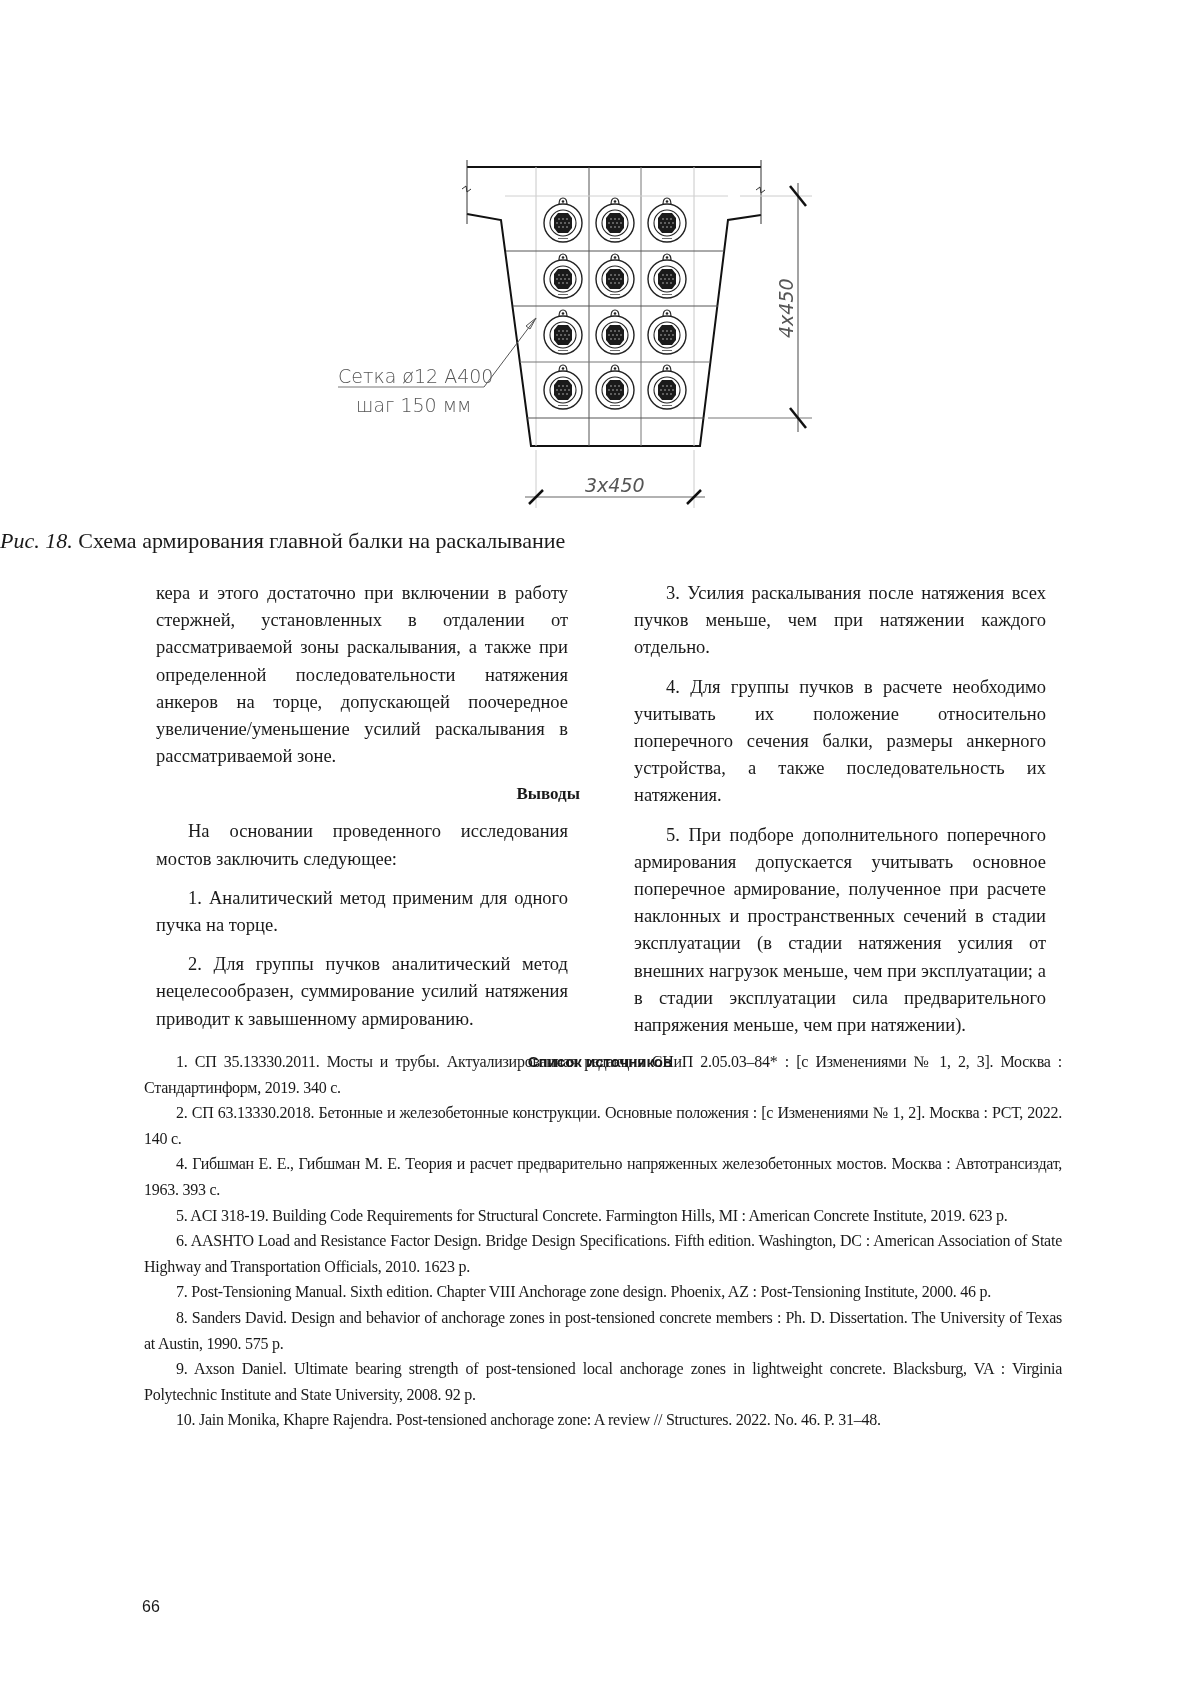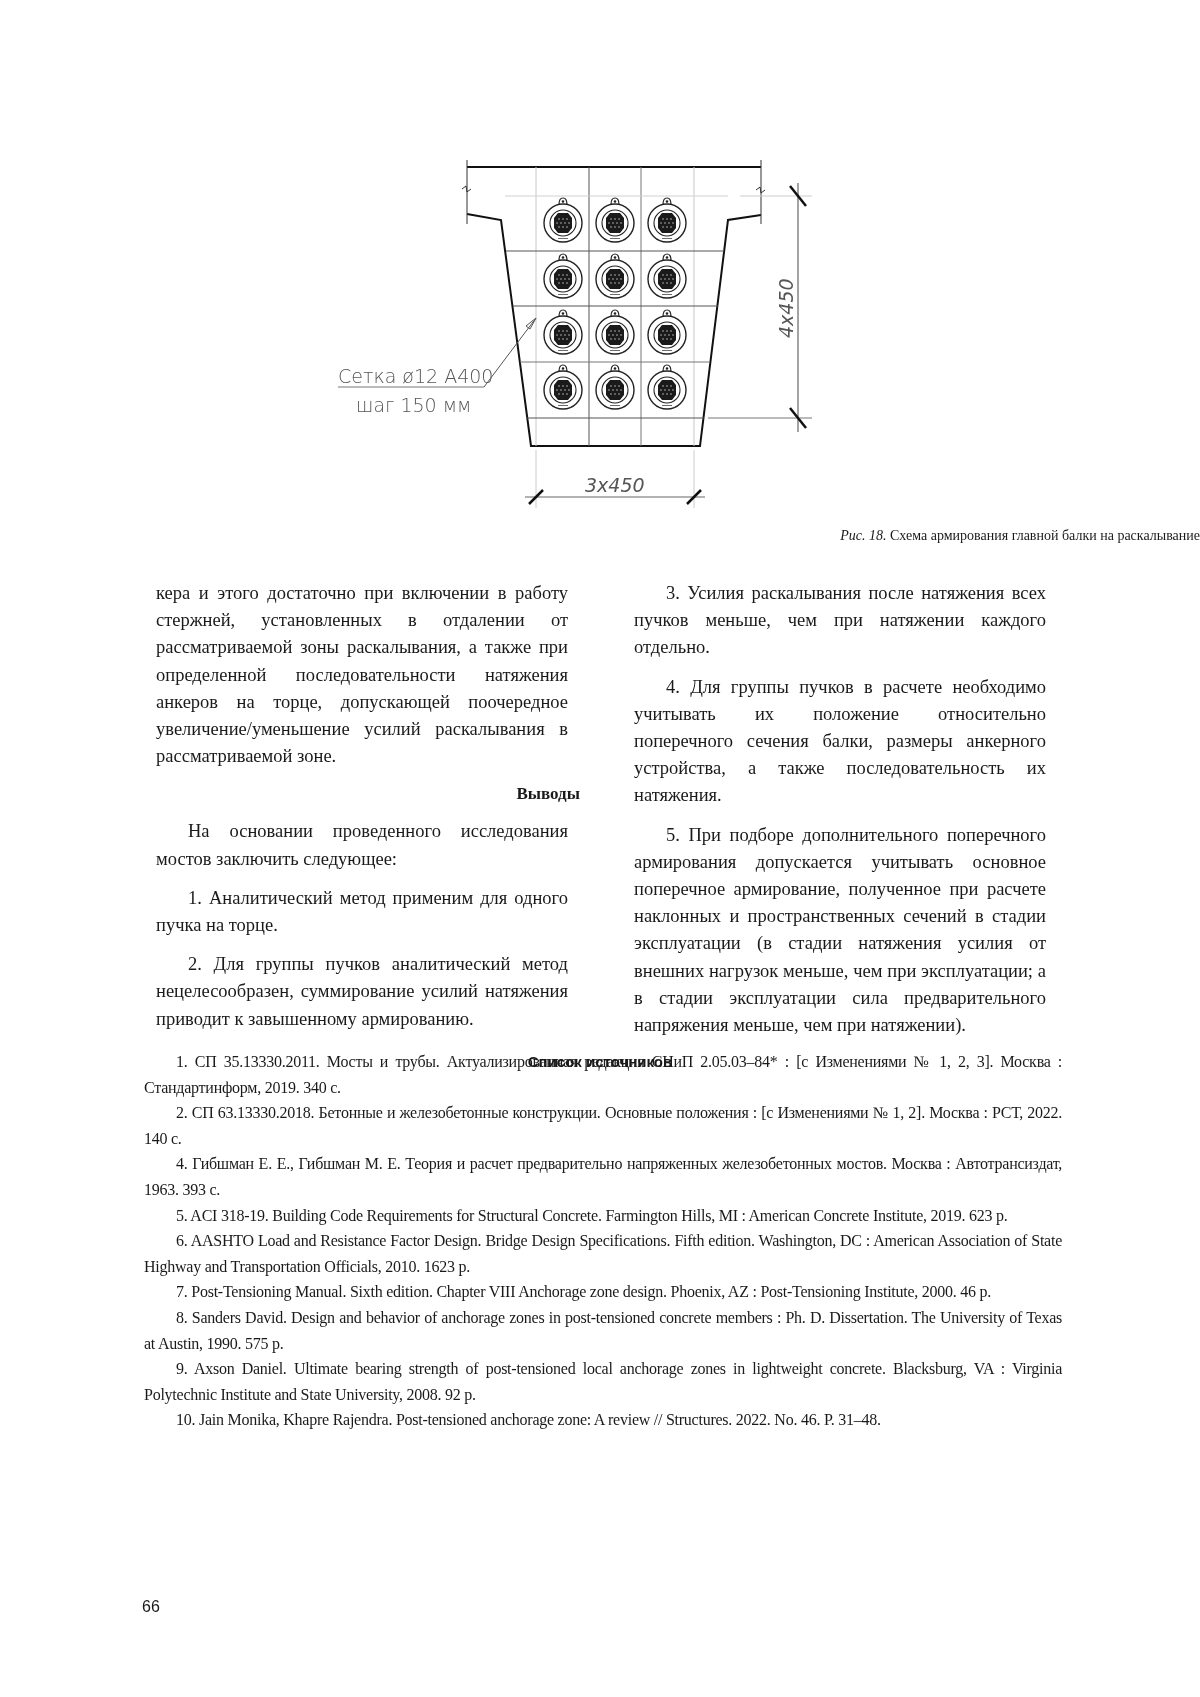--- a/index.html
+++ b/index.html
@@ -1,20 +1,20 @@
 <!DOCTYPE html>
 <html><head>
 <meta charset="utf-8">
 <style>
   html, body { margin: 0; padding: 0; background: #ffffff; }
   body { width: 1200px; height: 1697px; position: relative; overflow: hidden; color: #1a1a1a; }
   .serif { font-family: "Liberation Serif", "DejaVu Serif", serif; }
   .sans { font-family: "Liberation Sans", "DejaVu Sans", sans-serif; }
   #figure { position: absolute; left: 0; top: 0; width: 1200px; height: 560px; }
-  #caption { position: absolute; top: 528px; left: 0; width: 1200px; text-align: right; font-size: 14px; }
+  #caption { position: absolute; top: 528px; left: 0; width: 1200px; text-align: left; font-size: 22px; }
   #caption .fig-no { font-style: italic; }
   .col { position: absolute; top: 568px; width: 436px; font-size: 18.5px; line-height: 27.2px; text-align: justify; }
   #col-left { left: 144px; }
   #col-right { left: 622px; }
   .col p { margin: 12px; }
   .col p.ind { text-indent: 32px; }
   .col p.nind { text-indent: 0; }
   .col h3 { margin: 6px 0 4px 0; font-size: 17px; font-weight: bold; text-align: right; line-height: 24px; }
   #refs-title { position: absolute; top: 1053px; left: 0; width: 1200px; text-align: center; font-size: 15px; font-weight: bold; }
   #refs { position: absolute; top: 1049px; left: 144px; width: 918px; font-size: 16px; line-height: 25.6px; text-align: justify; }

